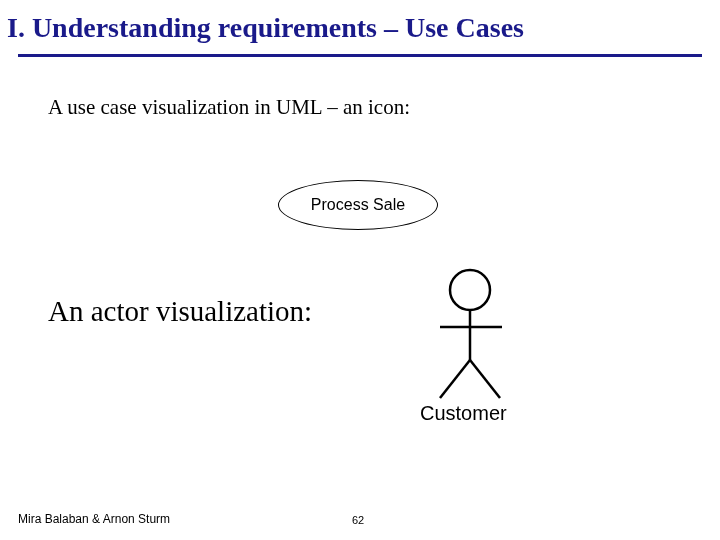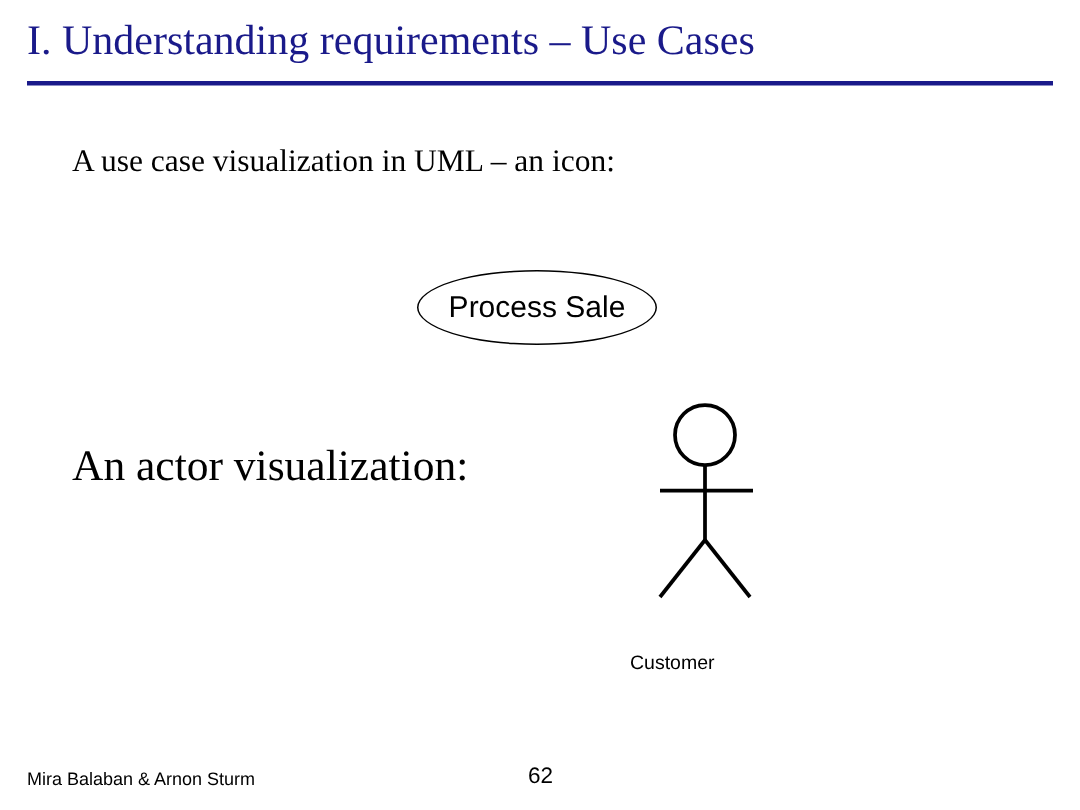--- a/index.html
+++ b/index.html
@@ -7,23 +7,23 @@
       width: 720px;
       height: 540px;
       background: white;
       font-family: "Times New Roman", Times, serif;
       position: relative;
       overflow: hidden;
     }
     .title {
       position: absolute;
       top: 12px;
-      left: 18px;
+      left: 7px;
       font-size: 28px;
-      font-weight: normal;
+      font-weight: bold;
       color: #1a1a8a;
     }
     .divider {
       position: absolute;
       top: 54px;
       left: 18px;
       width: 684px;
       height: 3px;
       background: #1a1a8a;
     }
@@ -39,21 +39,21 @@
       top: 180px;
       left: 278px;
       width: 160px;
       height: 50px;
       border: 1.5px solid #000;
       border-radius: 50%;
       display: flex;
       align-items: center;
       justify-content: center;
       font-family: Arial, Helvetica, sans-serif;
-      font-size: 20px;
+      font-size: 16px;
       color: #000;
     }
     .body-text-2 {
       position: absolute;
       top: 295px;
       left: 48px;
       font-size: 29px;
       color: #000;
     }
     .actor-figure {
@@ -61,39 +61,38 @@
       top: 265px;
       left: 410px;
       width: 150px;
       height: 180px;
     }
     .actor-label {
       position: absolute;
       top: 402px;
       left: 420px;
       font-family: Arial, Helvetica, sans-serif;
-      font-size: 13px;
+      font-size: 20px;
       color: #000;
-      margin-top: 32px;
     }
     .footer-author {
       position: absolute;
       bottom: 14px;
       left: 18px;
       font-family: Arial, Helvetica, sans-serif;
       font-size: 12px;
       color: #000;
       text-align: center;
     }
     .footer-page {
       position: absolute;
       bottom: 14px;
       left: 352px;
       font-family: Arial, Helvetica, sans-serif;
-      font-size: 15px;
+      font-size: 11px;
       color: #000;
     }
   </style>
 </head>
 <body>
 
 <div class="title">I. Understanding requirements – Use Cases</div>
 <div class="divider"></div>
 
 <div class="body-text-1">A use case visualization in UML – an icon:</div>

